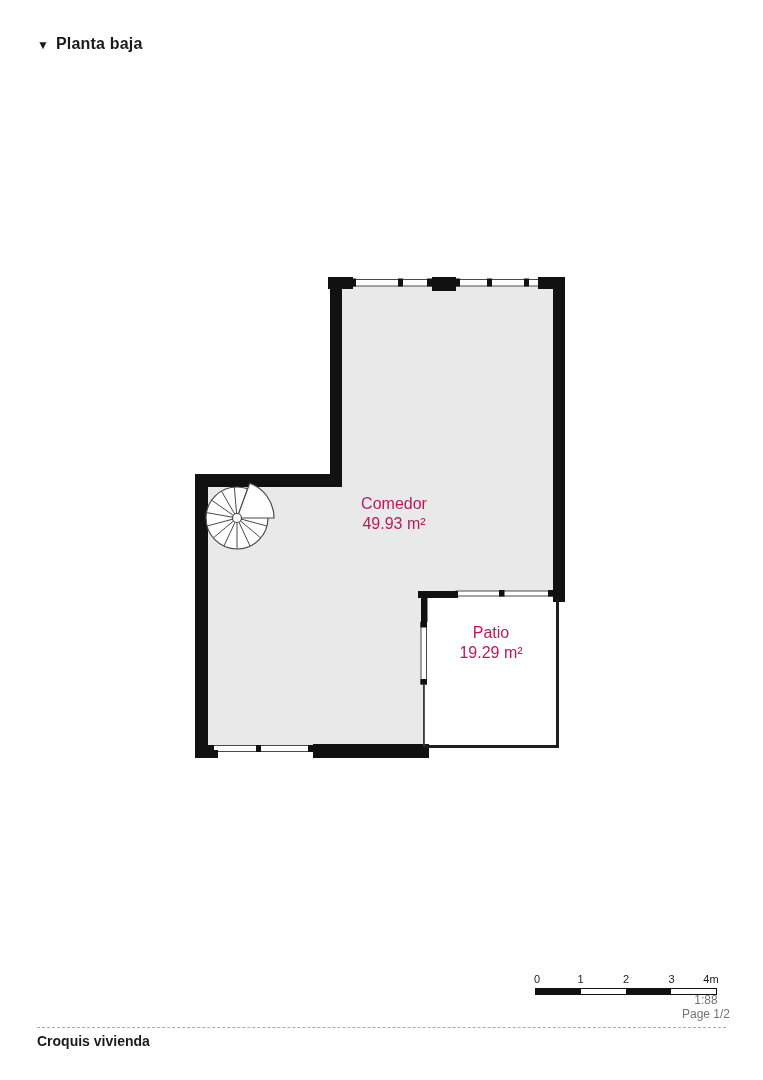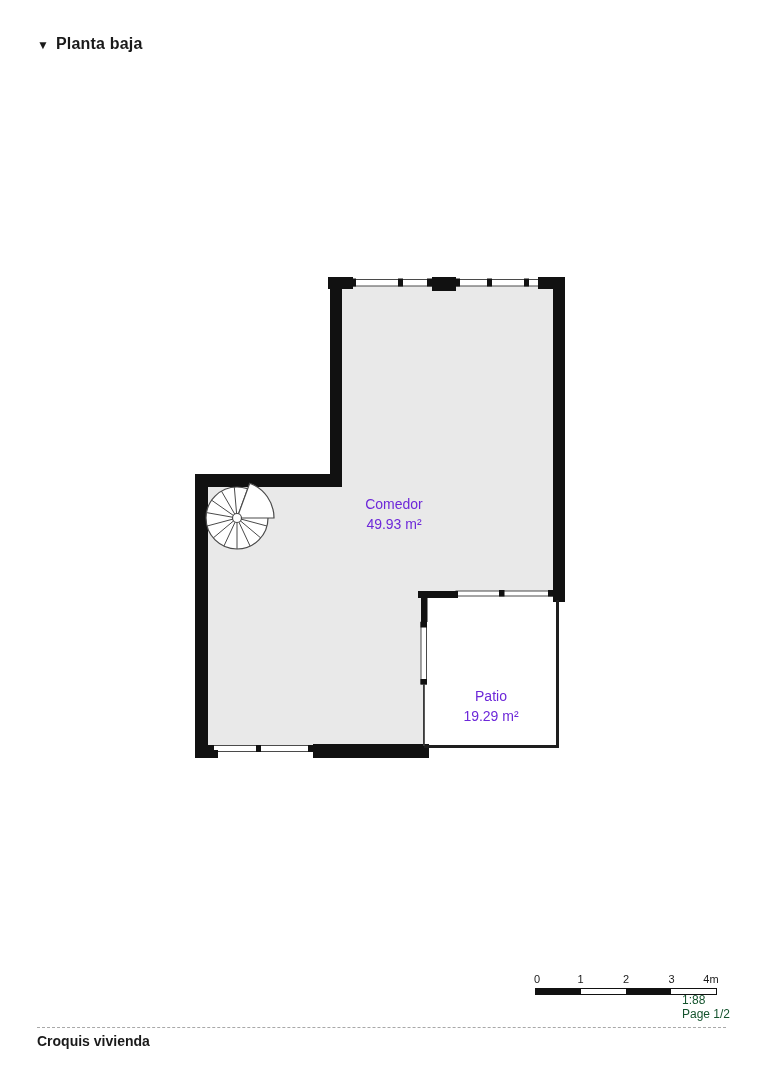--- a/index.html
+++ b/index.html
@@ -11,34 +11,34 @@
   #title-row{
     position:absolute;left:37px;top:35px;display:flex;align-items:center;gap:7px;
     color:#1a1a1a;
   }
   #title-row .tri{font-size:12px;line-height:1;transform:translateY(1px);}
   #title-row .ttl{font-size:16px;font-weight:bold;letter-spacing:.2px;}
   
   #plan-svg{position:absolute;left:0;top:0;}
   .room-label{
     position:absolute;transform:translateX(-50%);text-align:center;
-    color:#6d28d9;font-size:14px;line-height:20px;white-space:nowrap;
+    color:#be185d;font-size:16px;line-height:20px;white-space:nowrap;
   }
   
   #scale-bar{position:absolute;left:535px;top:973px;width:182px;}
   #scale-ticks{position:relative;height:13px;font-size:11px;color:#1a1a1a;}
   #scale-ticks span{position:absolute;top:0;transform:translateX(-50%);}
   #scale-strip{
     margin-top:2px;height:5px;border:1px solid #111;display:flex;box-sizing:content-box;
   }
   #scale-strip div{flex:1 1 25%;}
   .seg-b{background:#111;} .seg-w{background:#fff;}
   #scale-info{
-    position:absolute;right:33px;top:994px;text-align:left;
-    font-size:12px;line-height:13.5px;color:#14532d;
+    position:absolute;right:33px;top:994px;text-align:center;
+    font-size:12px;line-height:13.5px;color:#737373;
   }
   
   #footer-rule{
     position:absolute;left:37px;right:37px;top:1027px;height:0;
     border-top:1px dashed #a9a9a9;
   }
   #footer-label{
     position:absolute;left:37px;top:1033px;font-size:14px;font-weight:bold;color:#1a1a1a;
   }
 </style>
@@ -122,21 +122,21 @@
       <line x1="237" y1="518" x2="266.9" y2="526.0"></line>
       <path d="M 237,518 L 274,518 A 37 37 0 0 0 249.7,483.2 Z" fill="#ffffff" stroke-width="1.2"></path>
       <circle cx="237" cy="518" r="4.5" fill="#ffffff" stroke-width="1.2"></circle>
     </g>
   </svg>
 
   <div class="room-label" style="left:394px;top:494px;">
     <div>Comedor</div>
     <div>49.93 m²</div>
   </div>
-  <div class="room-label" style="left:491px;top:686px;">
+  <div class="room-label" style="left:491px;top:623px;">
     <div>Patio</div>
     <div>19.29 m²</div>
   </div>
 
   <div id="scale-bar">
     <div id="scale-ticks">
       <span style="left:2px">0</span>
       <span style="left:45.5px">1</span>
       <span style="left:91px">2</span>
       <span style="left:136.5px">3</span>

